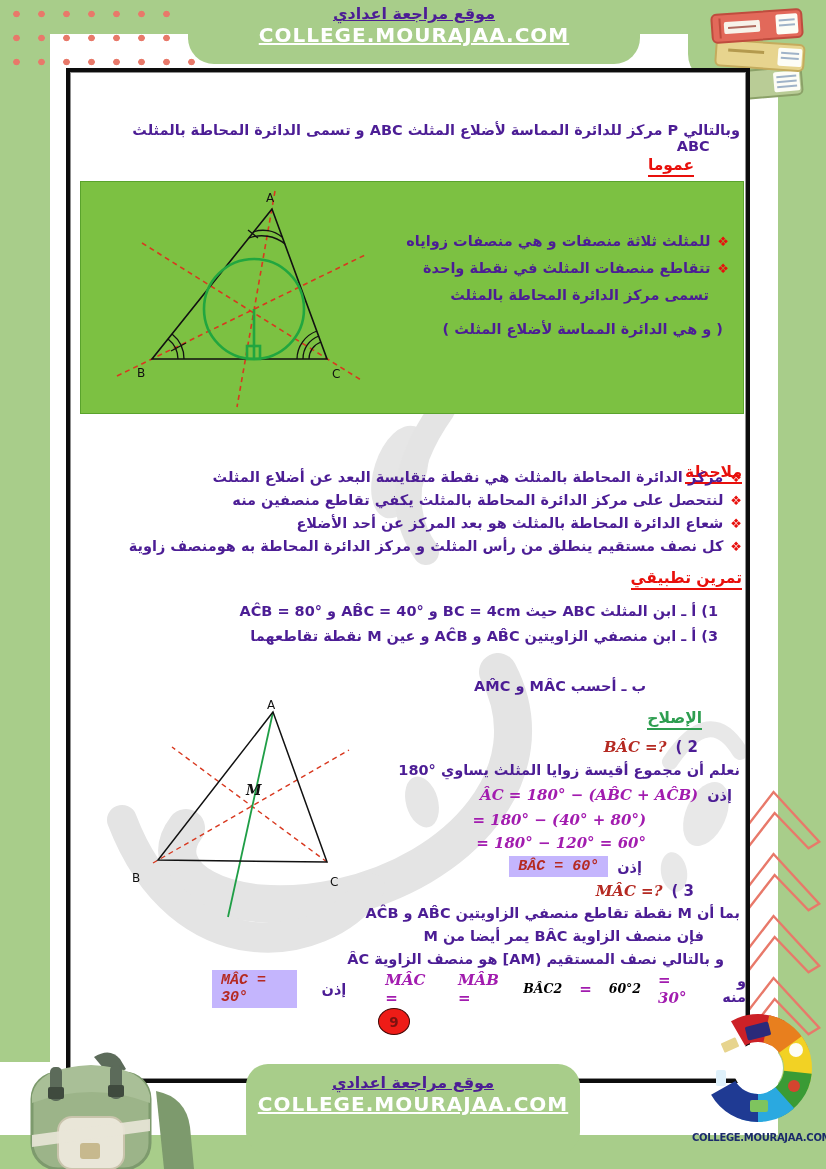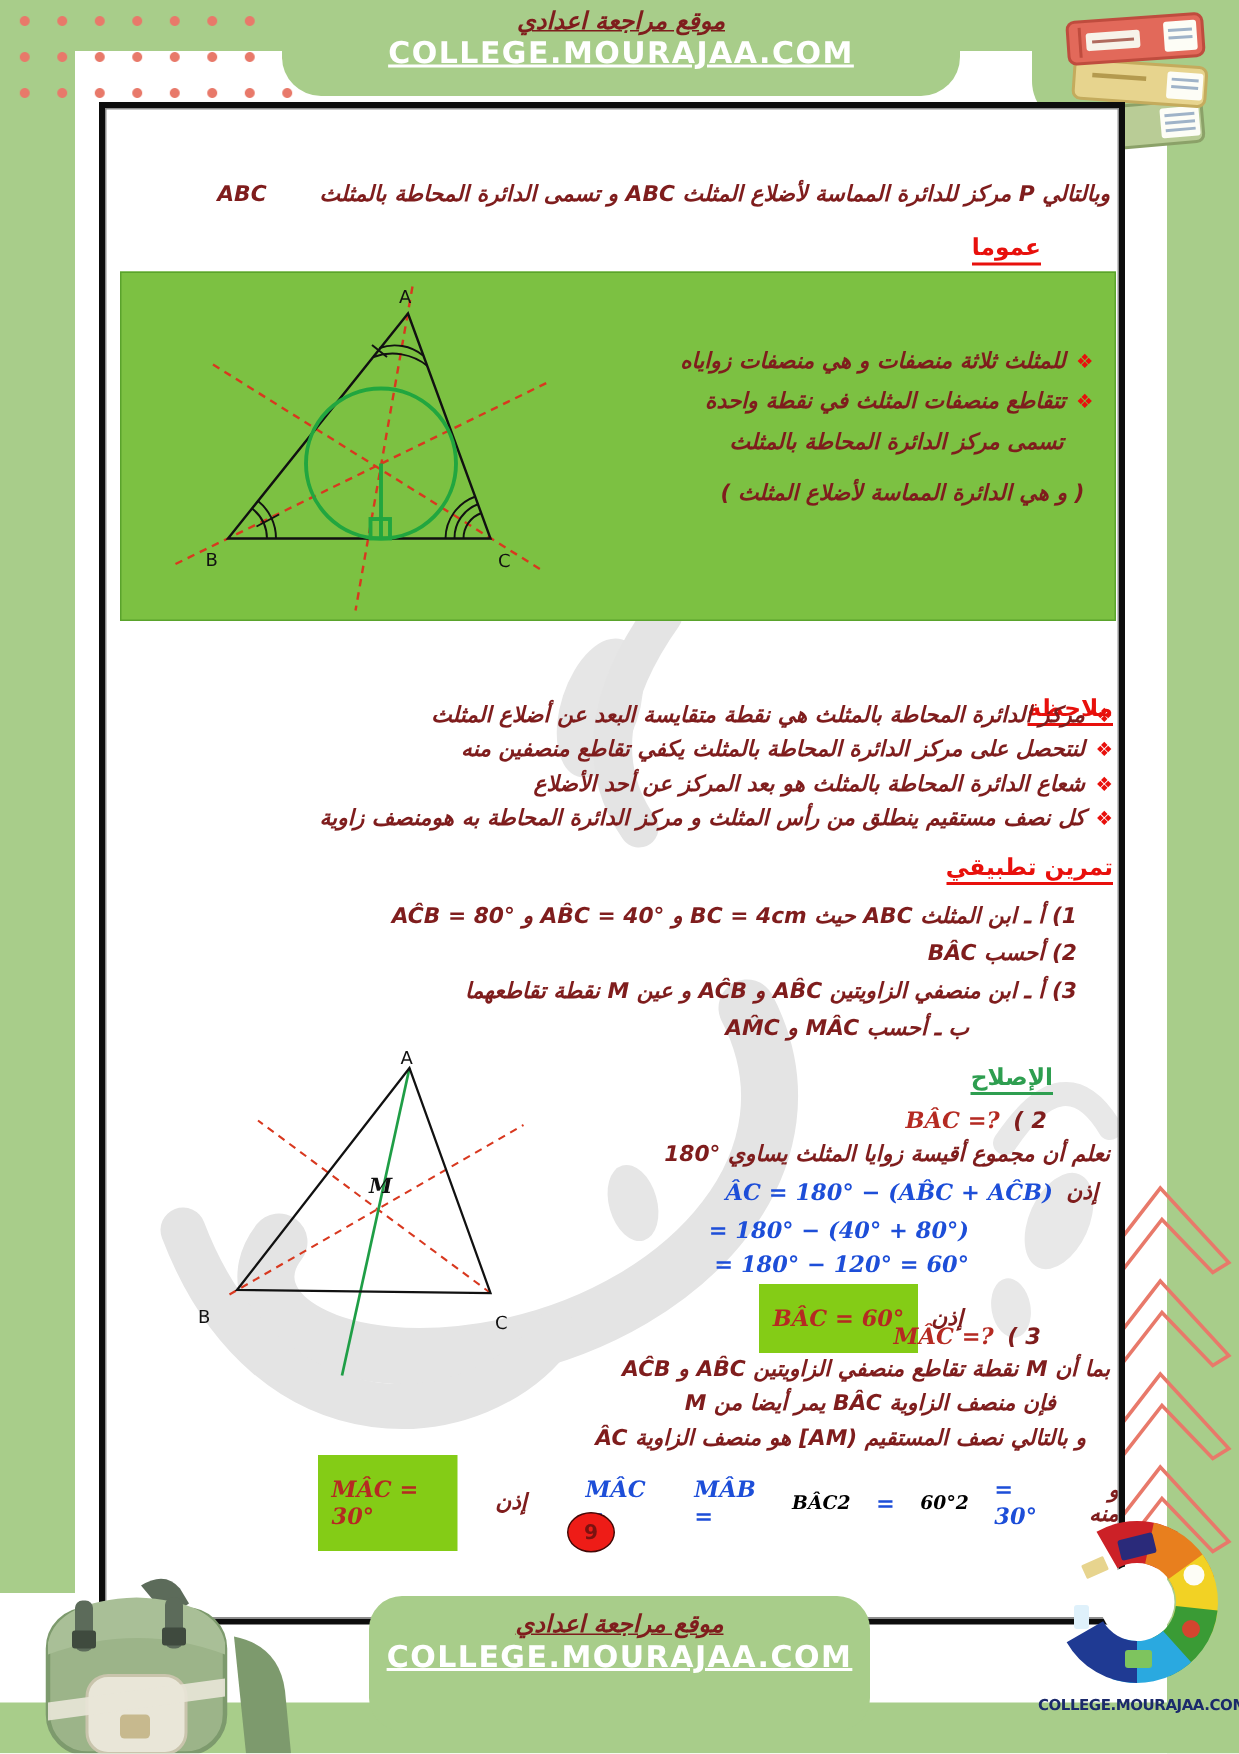--- a/index.html
+++ b/index.html
@@ -19,35 +19,35 @@
   .header-tab .t1{margin-top:4px;font-size:16px;font-weight:bold;text-decoration:underline;}
   .header-tab .t2{font-size:20px;font-weight:bold;letter-spacing:1px;text-decoration:underline;}
   .header-right{position:absolute;left:688px;top:0;width:138px;height:84px;background:#a8cd8a;
                 border-radius:0 0 0 30px;}
   
   .page{position:absolute;left:66px;top:68px;width:676px;height:1007px;background:#fff;
         border:4px solid #0d0d0d;}
   .page::after{content:"";position:absolute;inset:0;border:1px solid #8f8f8f;pointer-events:none;}
   .watermark{position:absolute;left:0;top:0;width:676px;height:1007px;pointer-events:none;}
   .abs{position:absolute;}
-  .ar{direction:rtl;font-weight:bold;color:#7f1d1d;font-size:14.5px;font-style:italic;}
-  .math{font-family:"DejaVu Serif",serif;font-style:italic;font-weight:bold;font-size:15px;color:#1d4ed8;
+  .ar{direction:rtl;font-weight:bold;color:#4c1d95;font-size:14.5px;}
+  .math{font-family:"DejaVu Serif",serif;font-style:italic;font-weight:bold;font-size:15px;color:#a21caf;
         direction:ltr;unicode-bidi:isolate;}
   .math-red{color:#b52a22;}
   .h-red{color:#e8100c;font-size:15.5px;font-weight:bold;border-bottom:2px solid #e8100c;
          padding-bottom:1px;display:inline-block;direction:rtl;}
   .h-green{color:#2e9e50;font-size:15.5px;font-weight:bold;border-bottom:2px solid #2e9e50;
            padding-bottom:1px;display:inline-block;direction:rtl;}
   .bullet-line{display:flex;direction:rtl;gap:7px;align-items:baseline;}
   .bullet-glyph{color:#e8100c;font-size:13px;flex:0 0 auto;}
   .greenbox{position:absolute;left:10px;top:109px;width:664px;height:233px;background:#7cc142;
             border:1px solid #5aa32c;box-sizing:border-box;}
   .gb-notes{position:absolute;right:14px;top:46px;width:352px;direction:rtl;line-height:26px;}
   .rline{display:flex;direction:rtl;align-items:center;gap:9px;}
-  .hl-yellow{background:#84cc16;padding:14px 9px;display:inline-block;}
+  .hl-yellow{background:#c4b5fd;padding:2px 9px;display:inline-block;font-family:Liberation Mono, monospace;}
   .frac{display:inline-flex;flex-direction:row;align-items:center;line-height:1;
         font-family:"DejaVu Serif",serif;font-style:italic;font-weight:bold;font-size:12.5px;}
   .frac .bar{width:100%;height:1.4px;background:#111;margin:1.5px 0;}
   .pagenum{position:absolute;left:308px;top:936px;width:32px;height:27px;background:#ee1c17;
            border:1.5px solid #430806;border-radius:50%;color:#7a1210;font-weight:bold;
            font-size:13.5px;display:flex;align-items:center;justify-content:center;box-sizing:border-box;}
   
   .footer-tab{position:absolute;left:246px;top:1064px;width:334px;height:90px;background:#a8cd8a;
               border-radius:22px;text-align:center;color:#fff;}
   .footer-tab .t1{margin-top:9px;font-size:16px;font-weight:bold;text-decoration:underline;}
@@ -192,21 +192,20 @@
       </div>
       <div class="bullet-line">
         <span class="bullet-glyph">❖</span>
         <span class="ar">كل نصف مستقيم ينطلق من رأس المثلث و مركز الدائرة المحاطة به هومنصف زاوية</span>
       </div>
     </div>
 
     <div class="abs h-red" style="top:497px;right:4px;">تمرين تطبيقي</div>
     <div class="abs ar" style="top:527px;right:28px;width:620px;line-height:25px;text-align:right;">
       <div>1) أ ـ ابن المثلث  ⁦ABC⁩ حيث ⁦BC = 4cm⁩ و ⁦AB̂C = 40°⁩ و ⁦AĈB = 80°⁩</div>
-      <div>2) أحسب   ⁦BÂC⁩</div>
       <div>3) أ ـ ابن منصفي الزاويتين ⁦AB̂C⁩ و ⁦AĈB⁩ و عين ⁦M⁩ نقطة تقاطعهما</div>
     </div>
     <div class="abs ar" style="top:606px;right:100px;">ب ـ أحسب   ⁦MÂC⁩ و ⁦AM̂C⁩</div>
 
     <div class="abs h-green" style="top:637px;right:44px;">الإصلاح</div>
 
     <svg class="abs" style="left:48px;top:628px;" width="236" height="232" viewBox="0 0 236 232">
       <g stroke="#d8381f" stroke-width="1.4" stroke-dasharray="5 4" fill="none">
         <line x1="35" y1="163" x2="231" y2="50"></line>
         <line x1="209" y1="162" x2="54" y2="47"></line>

